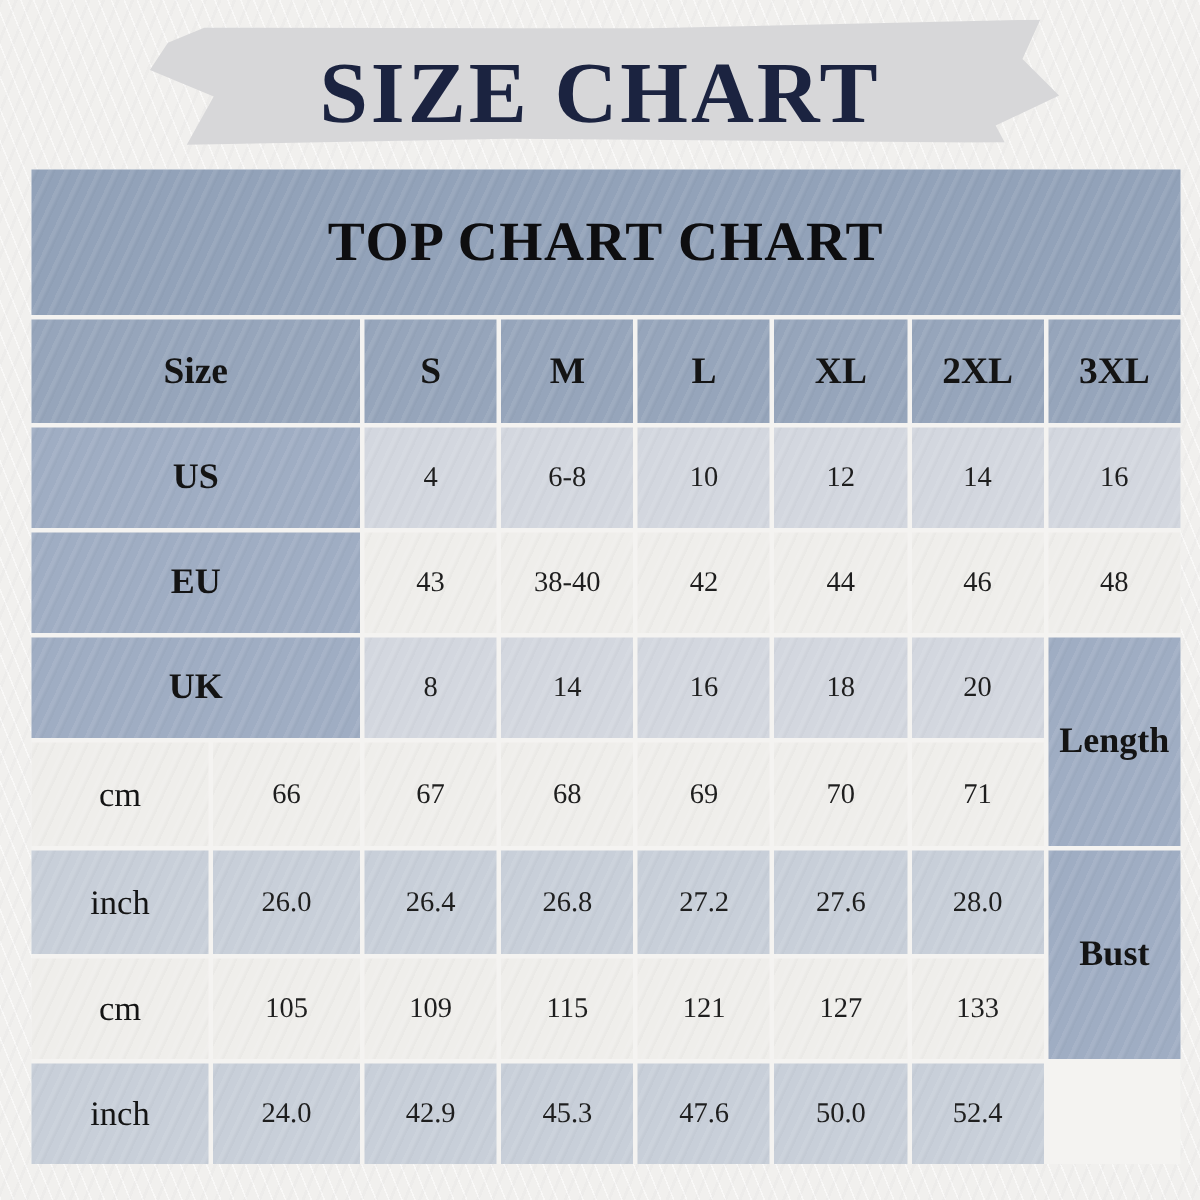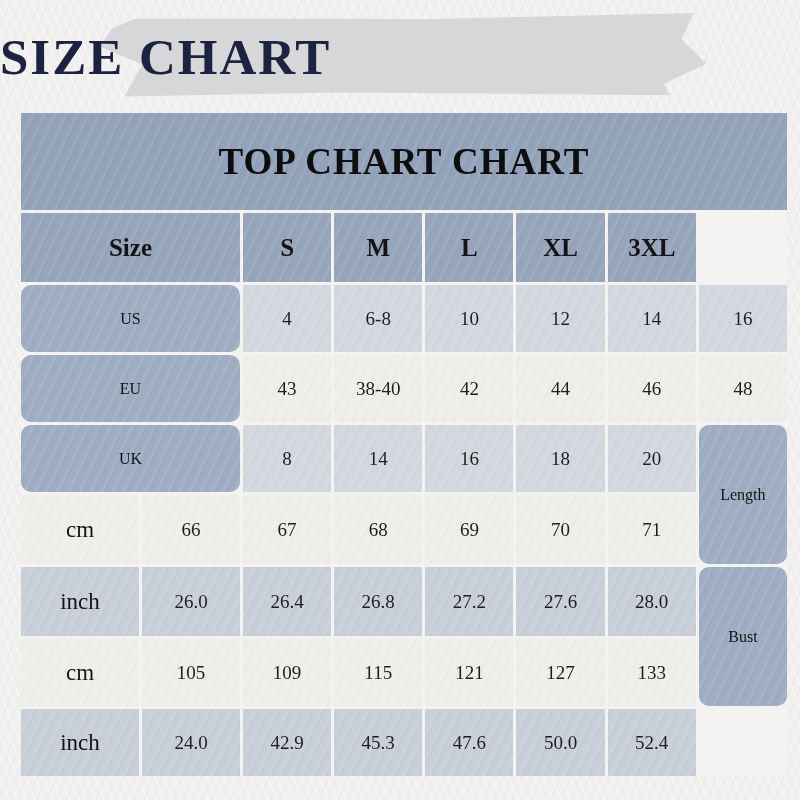--- a/index.html
+++ b/index.html
@@ -11,43 +11,43 @@
       repeating-linear-gradient(68deg, rgba(255,255,255,0.55) 0 1px, transparent 1px 8px);
     font-family:"Liberation Serif","DejaVu Serif",serif;
   }
   .tape{
     position:absolute;left:100px;top:15px;width:606px;height:82px;
     background:#d7d7d9;
     clip-path:polygon(2% 14%, 6% 2%, 55% 5%, 98% 0%, 96% 32%, 100% 62%, 93% 86%, 94% 100%, 40% 94%, 4% 97%, 7% 58%, 0% 36%);
     transform:rotate(-0.4deg);
   }
   .page-title{
-    position:absolute;top:28px;left:0;width:100%;text-align:left;
-    font-size:51px;font-weight:bold;color:#1b2340;letter-spacing:2px;
+    position:absolute;top:28px;left:0;width:100%;text-align:center;
+    font-size:58px;font-weight:bold;color:#1b2340;letter-spacing:2px;
   }
   .size-table{
     position:absolute;left:21px;top:113px;width:766px;
     display:grid;
     grid-template-columns:118px 98px repeat(6,1fr);
     grid-template-rows:97px 69px 67px 67px 67px 69px 69px 67px 67px;
     gap:3px;
     background:#f4f3f1;
   }
   .cell{
     display:flex;align-items:center;justify-content:center;
     color:#141414;
     background-image:repeating-linear-gradient(115deg, rgba(255,255,255,0.08) 0 2px, rgba(0,0,0,0.02) 4px 5px, transparent 5px 10px);
   }
   .band{
     grid-column:1 / -1;
     background-color:#92a2b9;
     font-size:37px;font-weight:bold;letter-spacing:1px;color:#0e0e10;
   }
   .hdr{background-color:#96a5bb;font-size:25px;font-weight:bold;}
-  .lbl{background-color:#9fadc3;font-size:16px;font-weight:normal;border-radius:10px;}
+  .lbl{background-color:#9fadc3;font-size:24px;font-weight:bold;}
   .span2{grid-column:span 2;}
   .rowspan2{grid-row:span 2;}
   .unit{font-size:23px;font-family:Liberation Serif, serif;}
   .val{font-size:19px;color:#1e1e1e;}
   .bg-blue{background-color:#d3d7df;}
   .bg-white{background-color:#efeeeb;}
   .bg-inch{background-color:#c8cfd9;text-align:right;}
 </style>
 </head>
 <body>
@@ -57,20 +57,21 @@
 
 <div class="size-table">
 
   <div class="cell band">TOP CHART CHART</div>
 
   <div class="cell hdr span2">Size</div>
   <div class="cell hdr">S</div>
   <div class="cell hdr">M</div>
   <div class="cell hdr">L</div>
   <div class="cell hdr">XL</div>
+  <div class="cell hdr">2XL</div>
   <div class="cell hdr">3XL</div>
 
   <div class="cell lbl span2">US</div>
   <div class="cell val bg-blue">4</div>
   <div class="cell val bg-blue">6-8</div>
   <div class="cell val bg-blue">10</div>
   <div class="cell val bg-blue">12</div>
   <div class="cell val bg-blue">14</div>
   <div class="cell val bg-blue">16</div>
 

